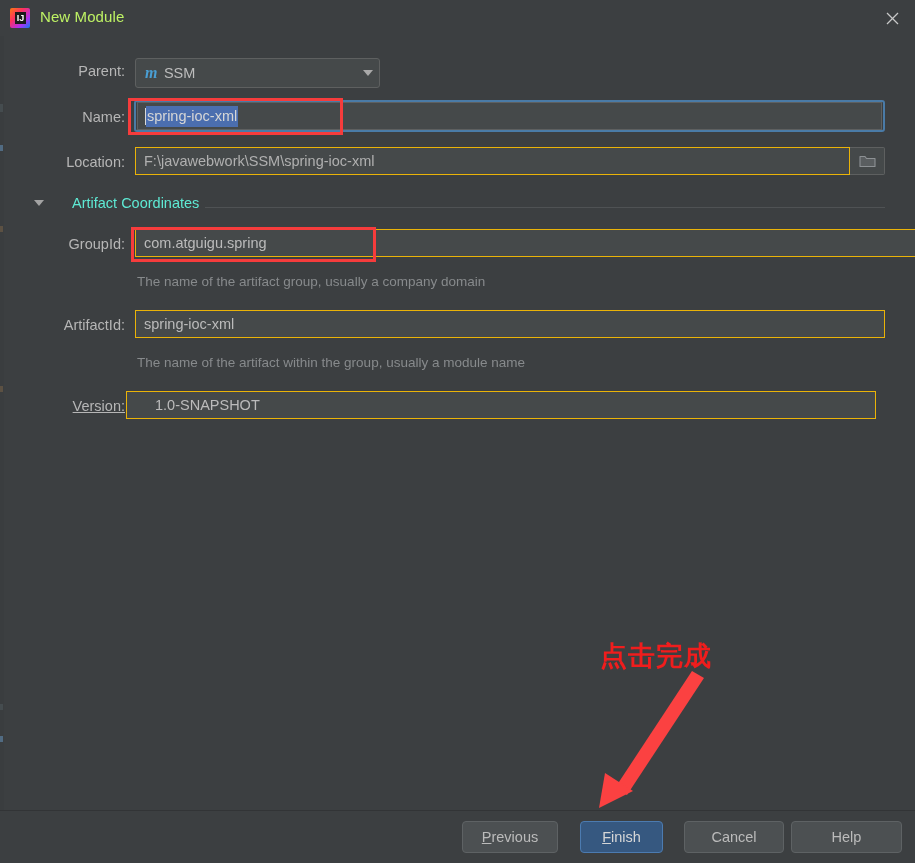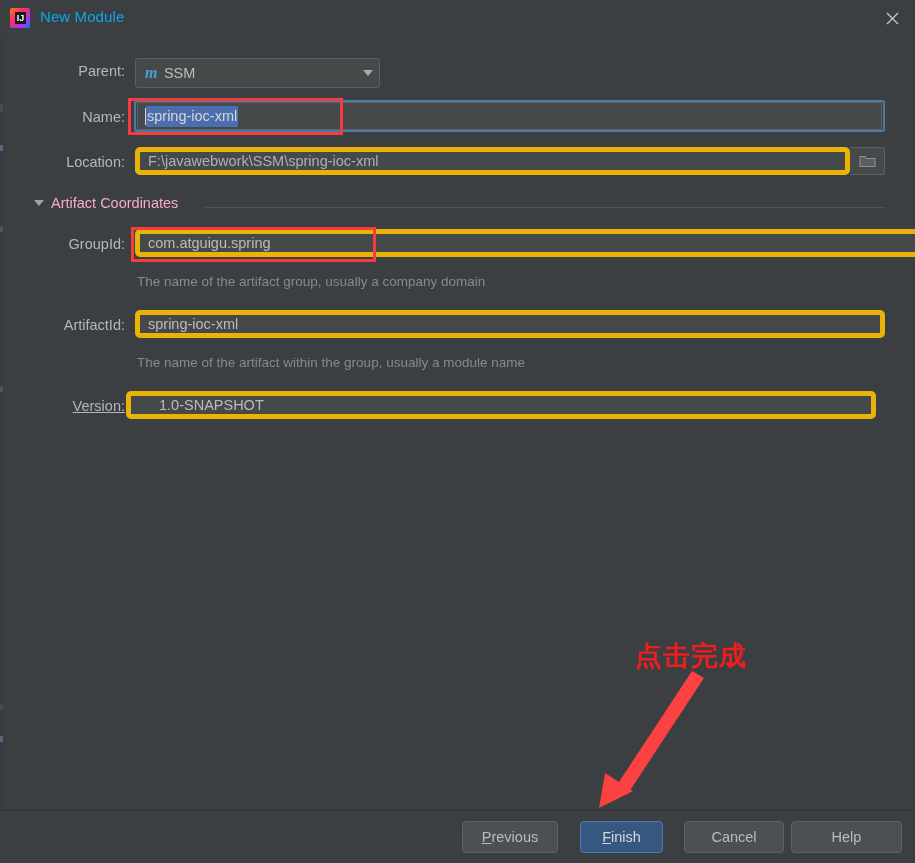--- a/index.html
+++ b/index.html
@@ -41,21 +41,21 @@
   }
   .app-icon {
     position: absolute;
     left: 9px; top: 7px;
     width: 22px; height: 22px;
   }
   .title-text {
     position: absolute;
     left: 40px; top: 8px;
     font-size: 15px;
-    color: #0ea5e9;
+    color: #bef264;
     letter-spacing: .1px;
   }
   .close-btn {
     position: absolute;
     right: 0; top: 0;
     width: 46px; height: 36px;
     display: flex;
     align-items: center;
     justify-content: center;
     cursor: pointer;
@@ -75,22 +75,22 @@
     color: #b6b6b6;
     text-align: right;
     white-space: nowrap;
   }
 
   
   .field {
     position: absolute;
     box-sizing: border-box;
     background: #45494a;
-    border: 5px solid #eab308;
-    border-radius: 5px;
+    border: 1px solid #eab308;
+    border-radius: 0;
     height: 28px;
     display: flex;
     align-items: center;
     padding: 0 8px;
     font-size: 14.5px;
     color: #bbbbbb;
     overflow: hidden;
     white-space: nowrap;
   }
   .field.readonlyish { color: #b0b0b0; }
@@ -182,22 +182,23 @@
   }
   .sect-tri {
     width: 0; height: 0;
     border-left: 5px solid transparent;
     border-right: 5px solid transparent;
     border-top: 6px solid #a3a3a3;
     margin-right: 7px;
   }
   .sect-title {
     font-size: 14.5px;
-    color: #f9a8d4;
-    white-space: nowrap;
+    color: #5eead4;
+    white-space: nowrap;
+    margin-left: 21px;
   }
   .sect-rule {
     position: absolute;
     height: 1px;
     background: #4f5254;
   }
 
   .hint {
     position: absolute;
     font-size: 13.5px;
@@ -344,21 +345,21 @@
   <div class="lbl" style="left:25px; top:362px; width:100px;text-decoration:underline;">Version:</div>
   <div class="field" style="left:126px; top:355px; width:750px;padding-left:28px;">
     <span>1.0-SNAPSHOT</span>
   </div>
 </div>
 
 <div class="redbox" style="left:128px; top:98px; width:215px; height:37px;"></div>
 <div class="redbox" style="left:131px; top:227px; width:245px; height:35px;"></div>
 <div class="redbox" style="left:577px; top:816px; width:90px; height:43px;"></div>
 
-<div class="zh-note" style="left:635px; top:638px;">点击完成</div>
+<div class="zh-note" style="left:600px; top:638px;">点击完成</div>
 
 <svg class="arrow-svg" style="left:575px; top:668px;" width="140" height="155" viewBox="0 0 140 155">
   <path d="M117 3 L40 120 L52 127 L129 10 Z" fill="#fb4141"></path>
   <path d="M24 140 L30 105 L58 123 Z" fill="#fb4141"></path>
 </svg>
 
 <div class="btnbar">
   <div class="btn" style="left:462px; top:10px; width:96px;">
     <span class="mn">P</span>
       <span>revious</span>

